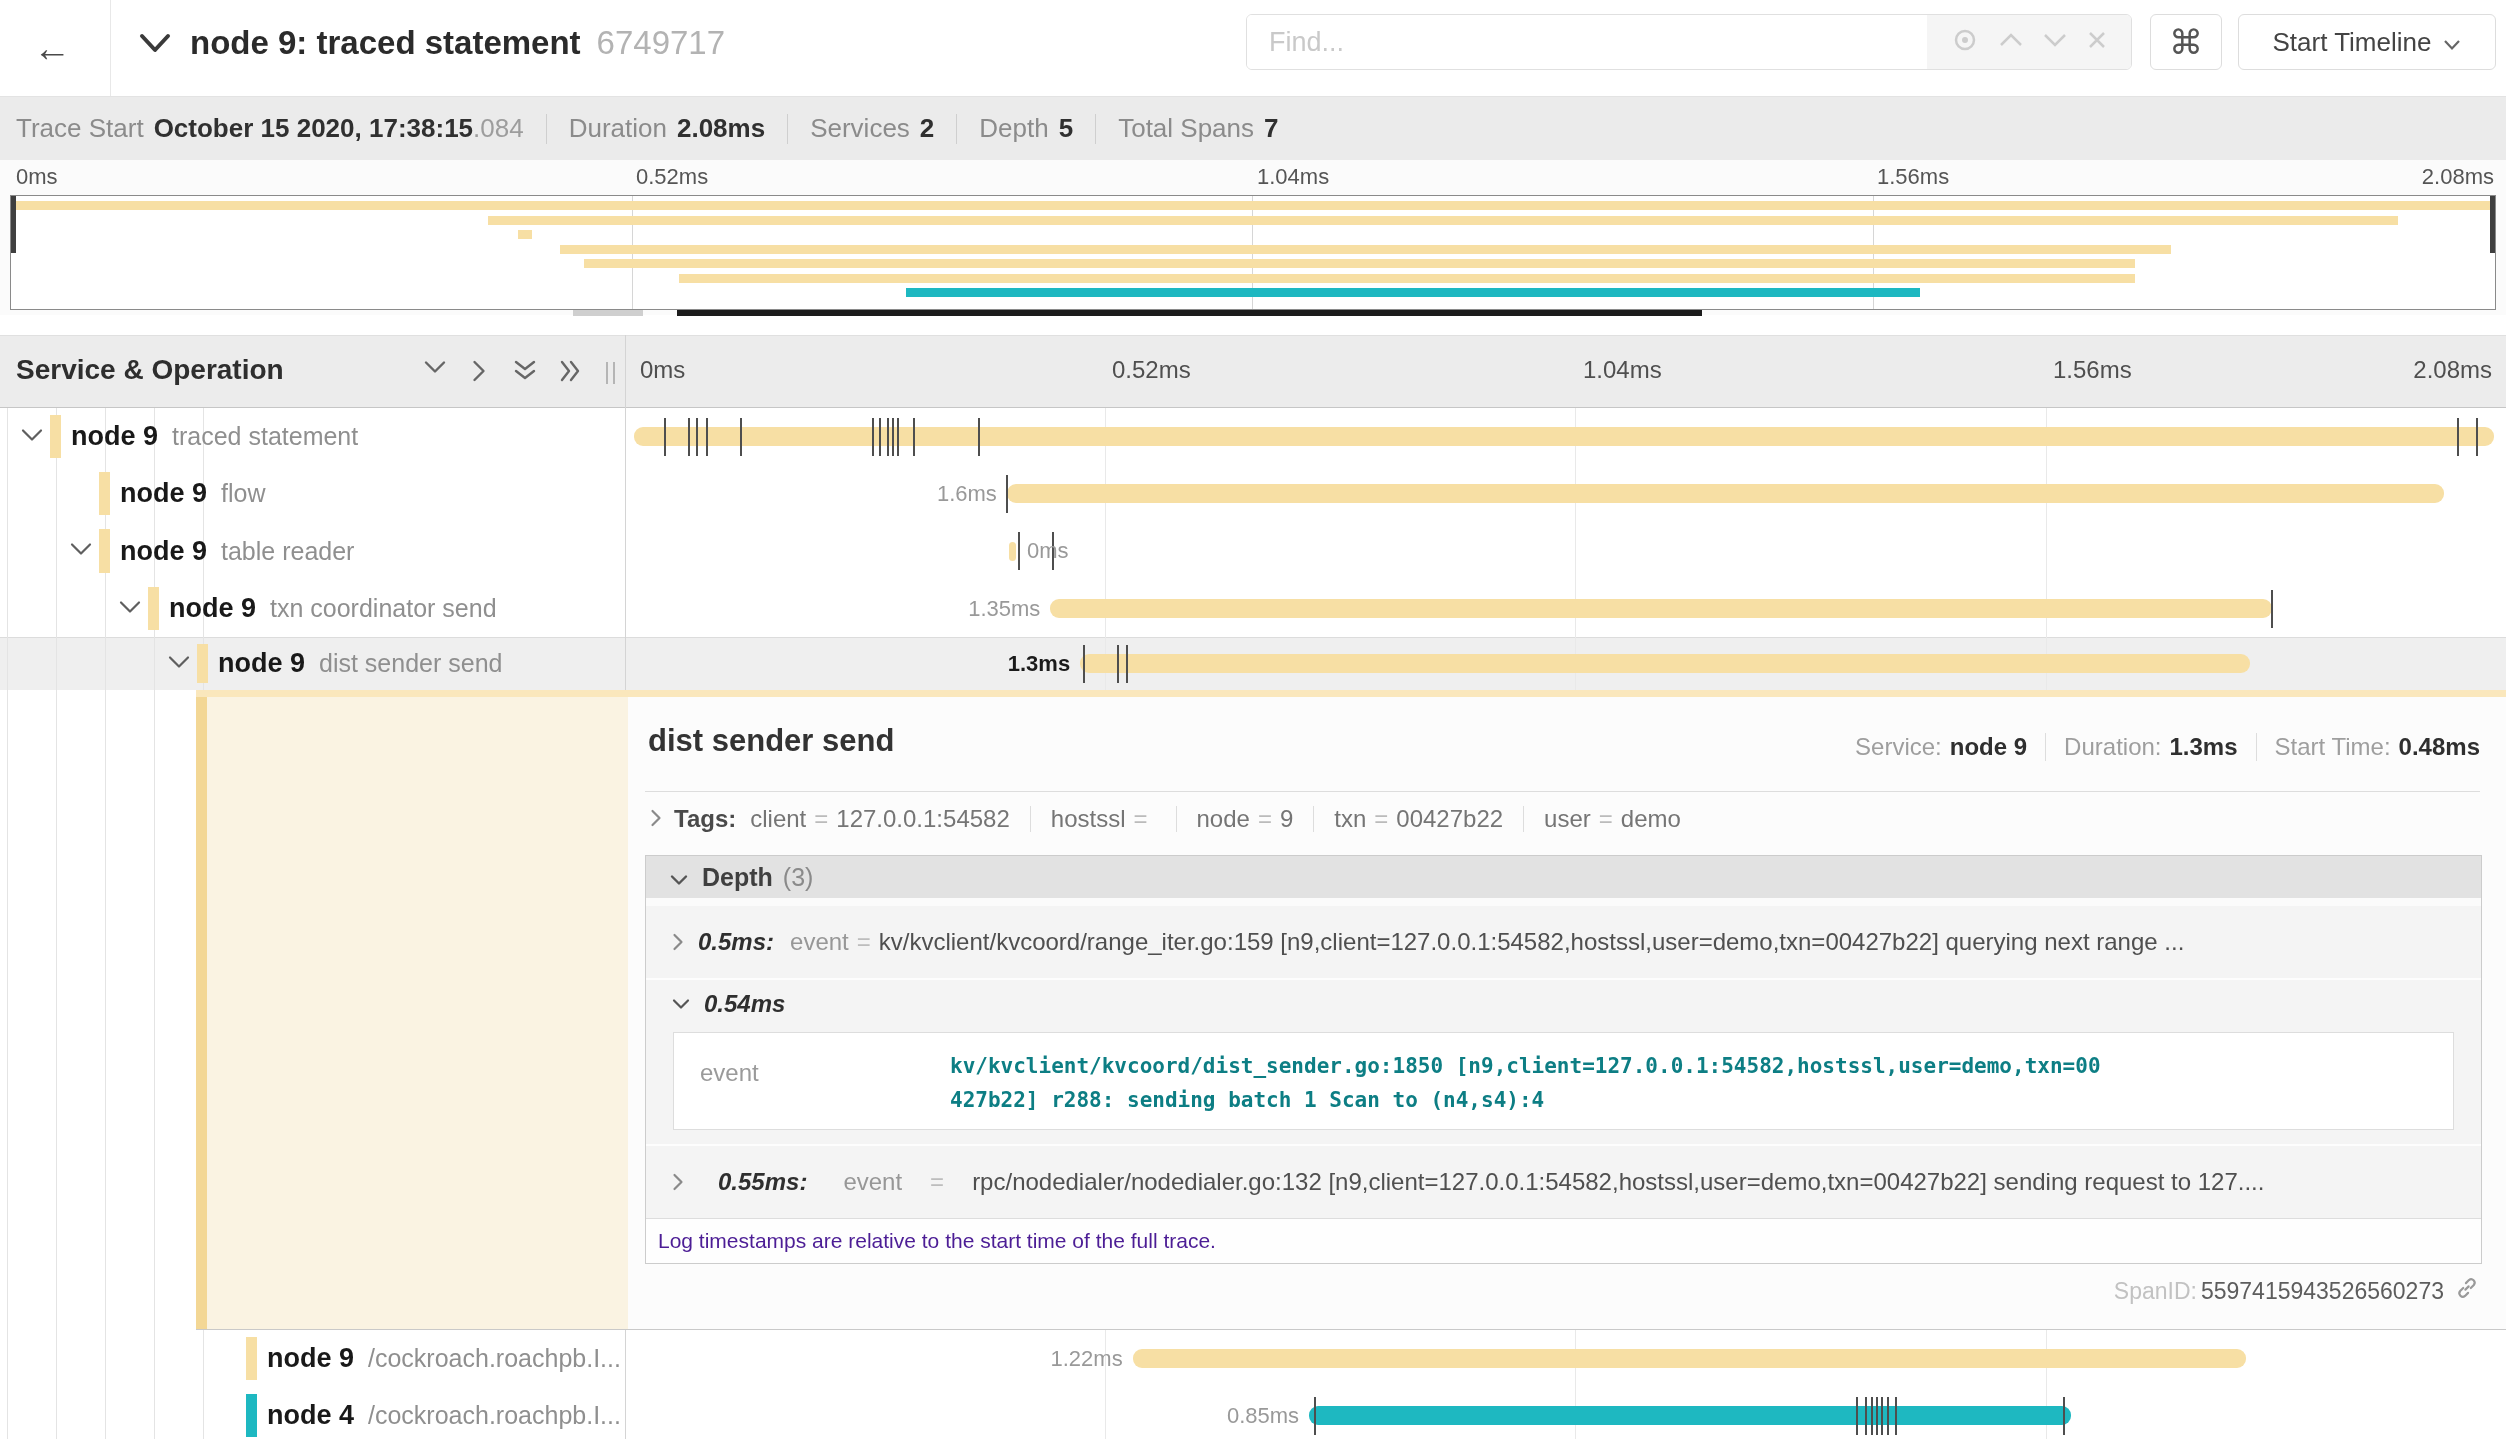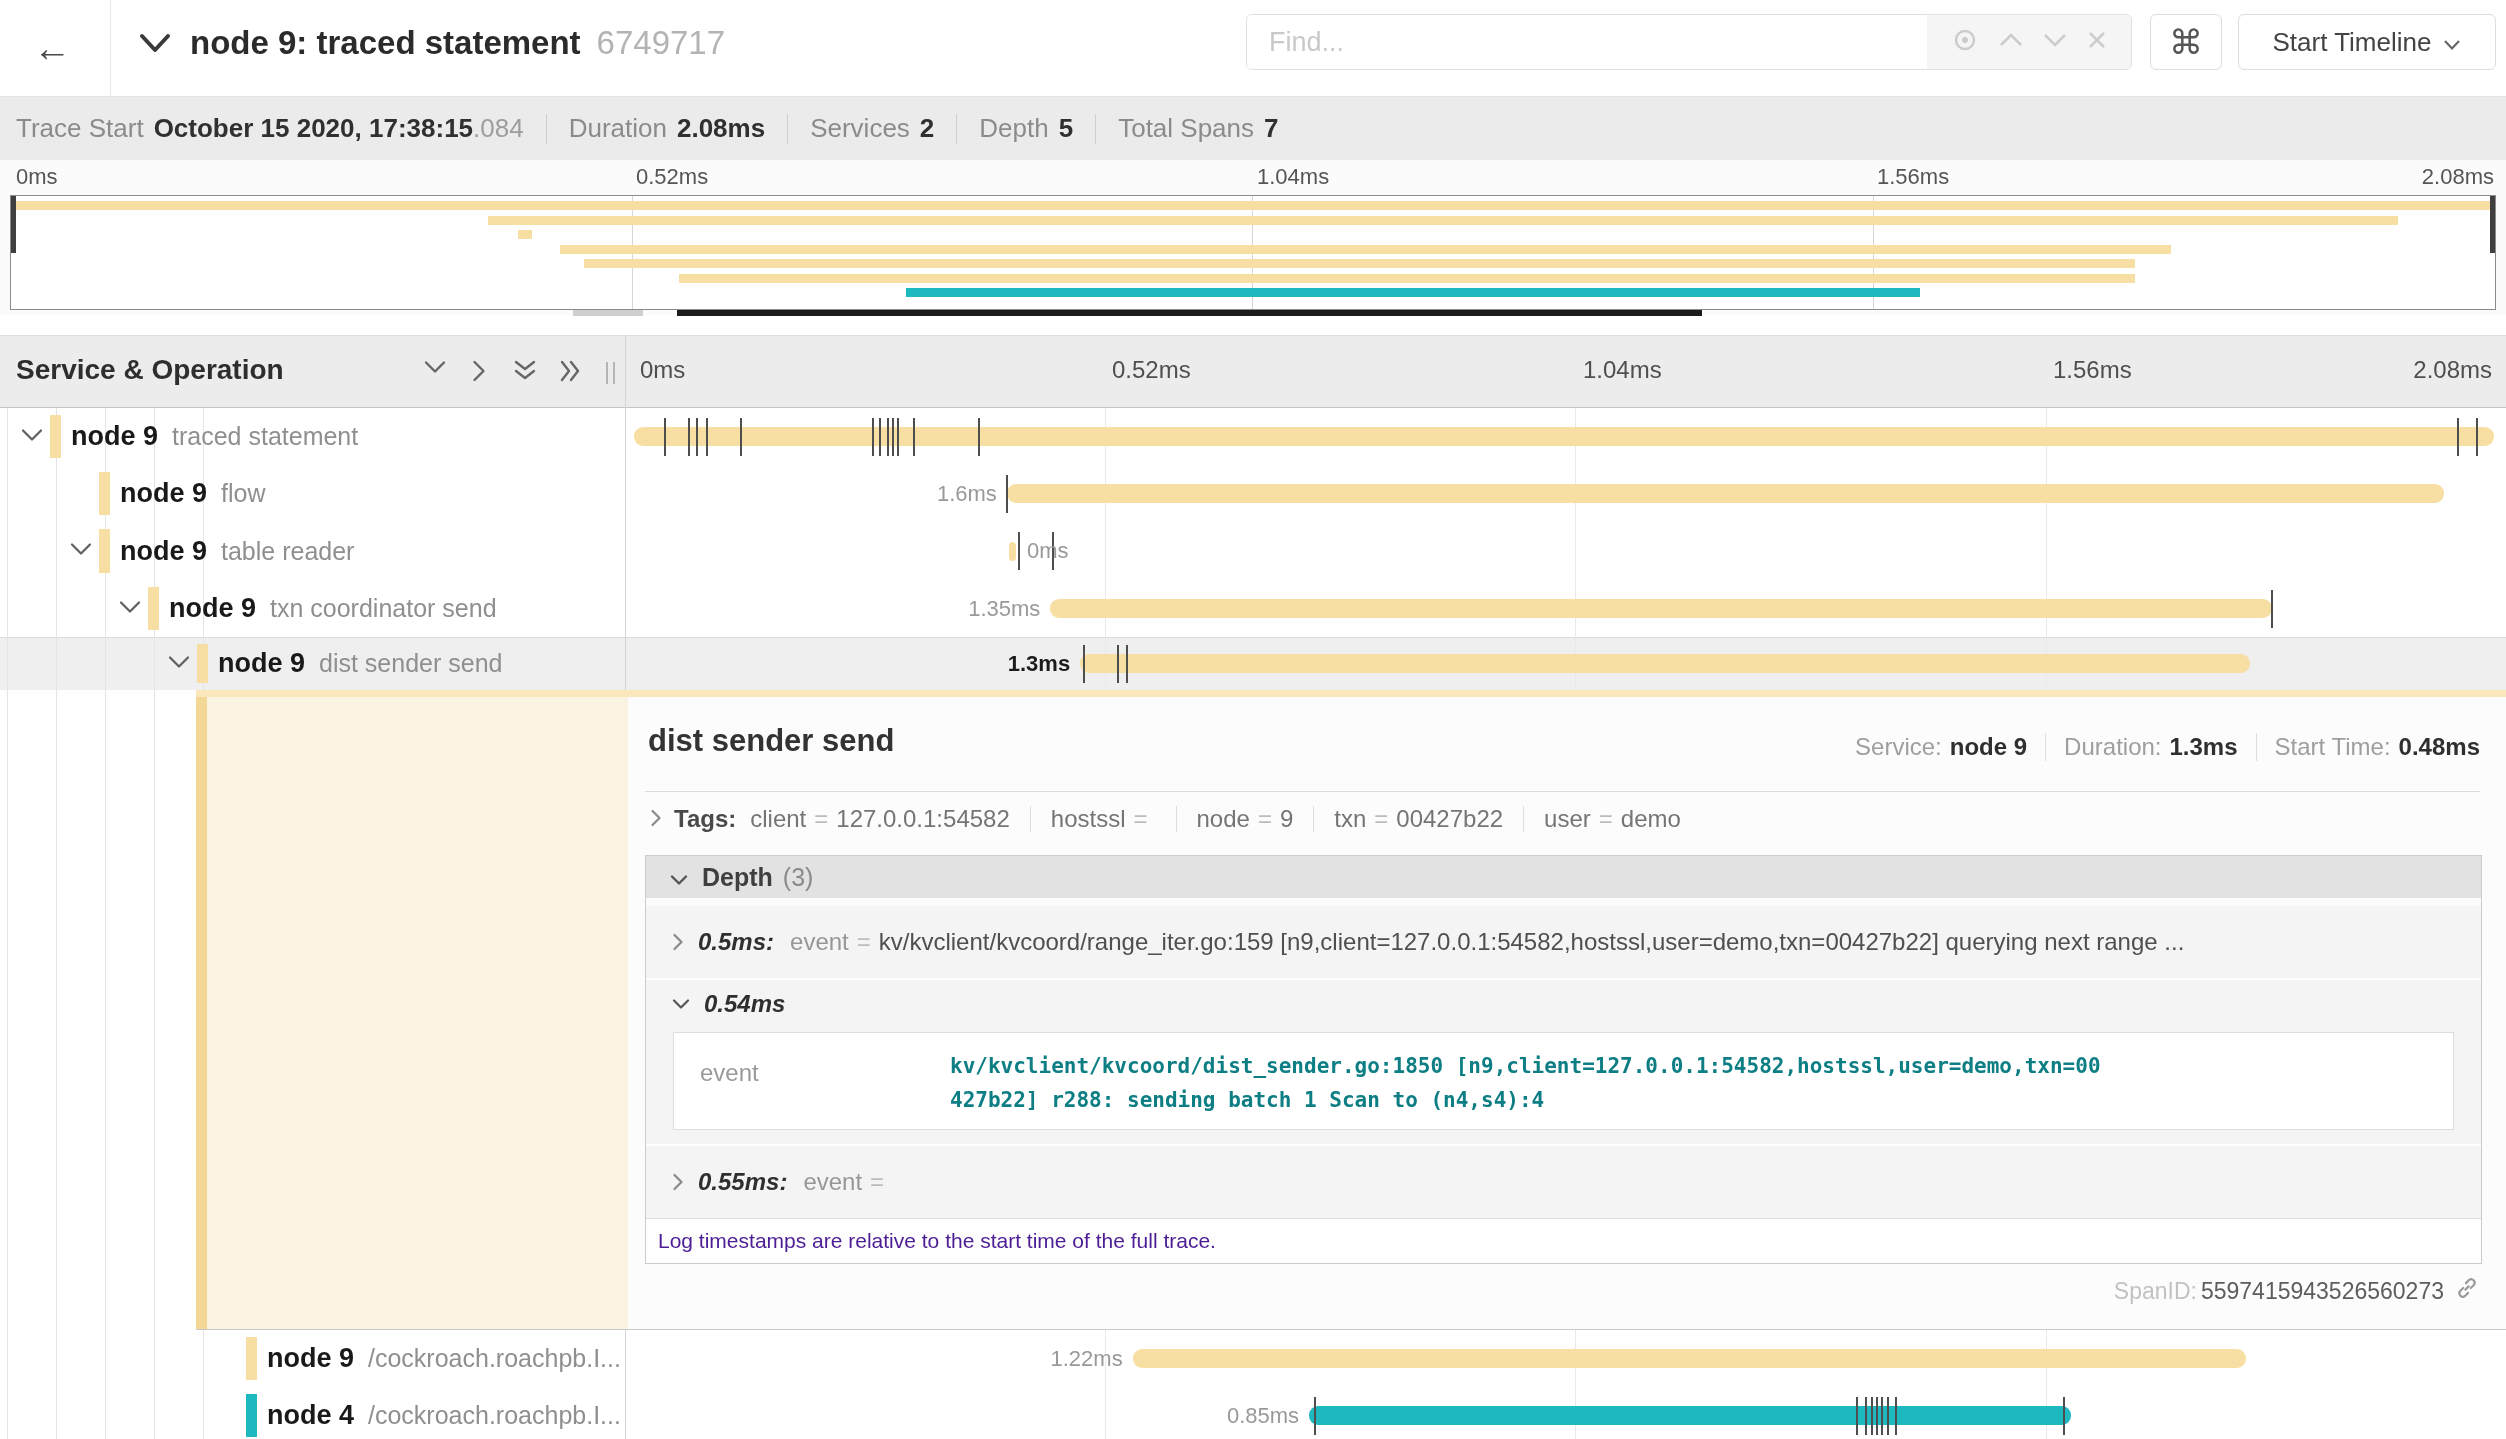--- a/index.html
+++ b/index.html
@@ -384,29 +384,30 @@
             </div>
             <div id="event-box">
               <div id="event-key">event</div>
               <div id="event-text">
                 <div>kv/kvclient/kvcoord/dist_sender.go:1850 [n9,client=127.0.0.1:54582,hostssl,user=demo,txn=00</div>
                 <div>427b22] r288: sending batch 1 Scan to (n4,s4):4</div>
               </div>
             </div>
           </div>
           <div class="log-gap"></div>
-          <div class="log-row" style="height: 72px;">
+          <div class="log-row" style="height: 72px; gap: 20px;">
             <div style="display: flex;">
               <svg width="12" height="18" viewBox="0 0 12 18">
                 <polyline points="2.5,2 9.5,9 2.5,16" fill="none" stroke="#8a8a8a" stroke-width="2.2" stroke-linecap="round" stroke-linejoin="round"></polyline>
               </svg>
             </div>
             <div class="log-time">0.55ms:</div>
             <div class="log-k">event</div>
             <div class="log-eq">=</div>
+            <div class="log-v">rpc/nodedialer/nodedialer.go:132 [n9,client=127.0.0.1:54582,hostssl,user=demo,txn=00427b22] sending request to 127....</div>
           </div>
         </div>
       <div id="logs-footer">Log timestamps are relative to the start time of the full trace.</div>
     </div>
     <div id="d-spanid">
       <span id="spanid-label">SpanID: </span>
       <span id="spanid-value">5597415943526560273</span>
       <span id="spanid-link"><svg width="26" height="26" viewBox="0 0 24 24">
             <g stroke="#9a9a9a" stroke-width="2" fill="none" stroke-linecap="round">
       <path d="M10.5 13.5 L13.5 10.5"></path>

